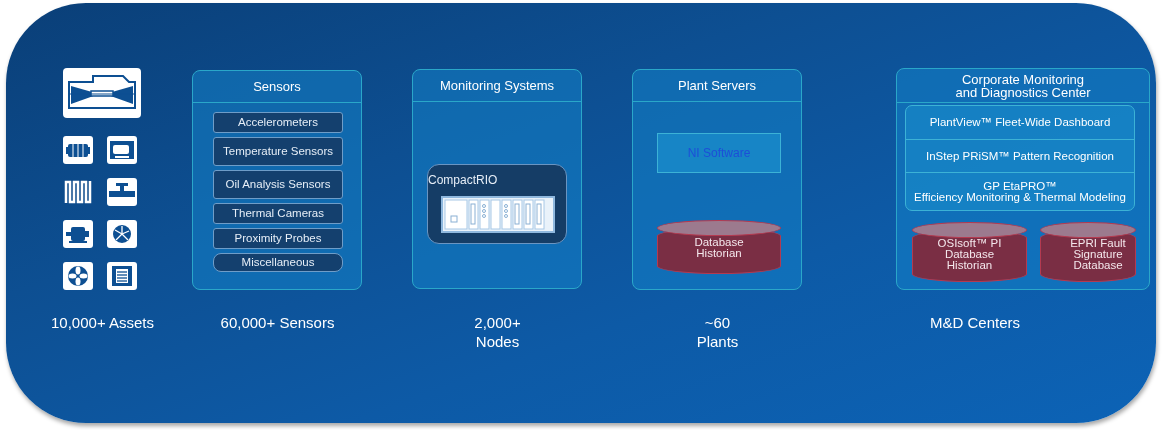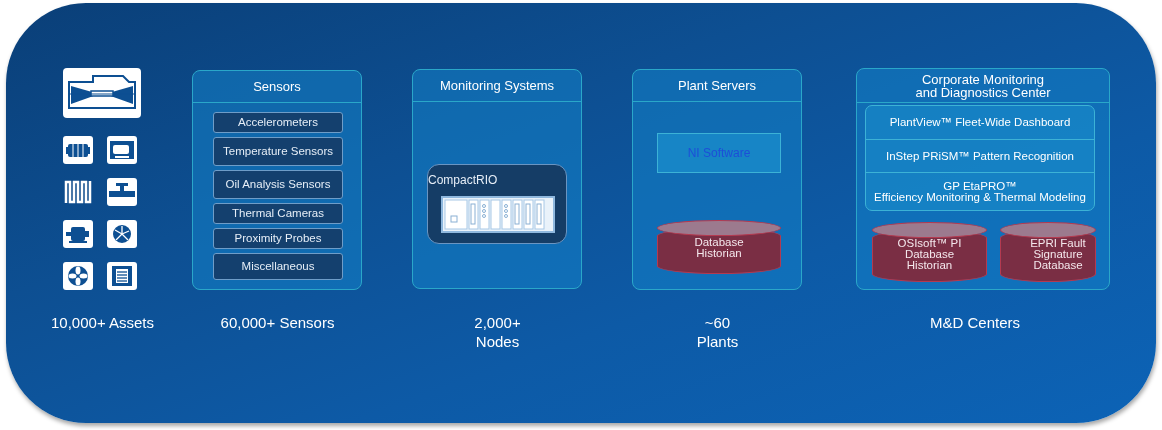--- a/index.html
+++ b/index.html
@@ -174,21 +174,21 @@
 
 <div class="caption" style="left:30px;top:313px;width:145px;">10,000+ Assets</div>
 
 <div class="box" style="left:192px;top:70px;width:170px;height:220px;">
   <div class="box-title">Sensors</div>
   <div class="sensor-item" style="top:41px;height:21px;">Accelerometers</div>
   <div class="sensor-item" style="top:66px;height:29px;">Temperature Sensors</div>
   <div class="sensor-item" style="top:99px;height:29px;">Oil Analysis Sensors</div>
   <div class="sensor-item" style="top:132px;height:21px;">Thermal Cameras</div>
   <div class="sensor-item" style="top:157px;height:21px;">Proximity Probes</div>
-  <div class="sensor-item" style="top:182px;height:27px;">Miscellaneous</div>
+  <div class="sensor-item" style="top:182px;height:19px;border-radius:8px;">Miscellaneous</div>
 </div>
 <div class="caption" style="left:200px;top:313px;width:155px;">60,000+ Sensors</div>
 
 <div class="box" style="left:412px;top:69px;width:170px;height:220px;">
   <div class="box-title">Monitoring Systems</div>
   <div class="crio">
     <div class="crio-label">CompactRIO</div>
     <div class="crio-img">
       <svg width="110" height="33" viewBox="0 0 110 33">
         <rect x="2" y="2" width="22" height="29" fill="#ffffff" stroke="#a8c8e6"></rect>
@@ -233,21 +233,21 @@
       <div>Database</div>
       <div>Historian</div>
     </div>
   </div>
 </div>
 <div class="caption" style="left:660px;top:313px;width:115px;">
   <div>~60</div>
   <div>Plants</div>
 </div>
 
-<div class="box" style="left:856px;top:68px;width:254px;height:222px;">
+<div class="box" style="left:896px;top:68px;width:254px;height:222px;">
   <div class="box-title" style="height:34px;flex-direction:column;">
     <div>Corporate Monitoring</div>
     <div>and Diagnostics Center</div>
   </div>
   <div class="md-inner">
     <div class="md-row" style="top:0;height:33px;">PlantView™ Fleet-Wide Dashboard</div>
     <div class="md-row" style="top:33px;height:33px;">InStep PRiSM™ Pattern Recognition</div>
     <div class="md-row" style="top:66px;height:38px;flex-direction:column;">
       <div>GP EtaPRO™</div>
       <div>Efficiency Monitoring &amp; Thermal Modeling</div>

